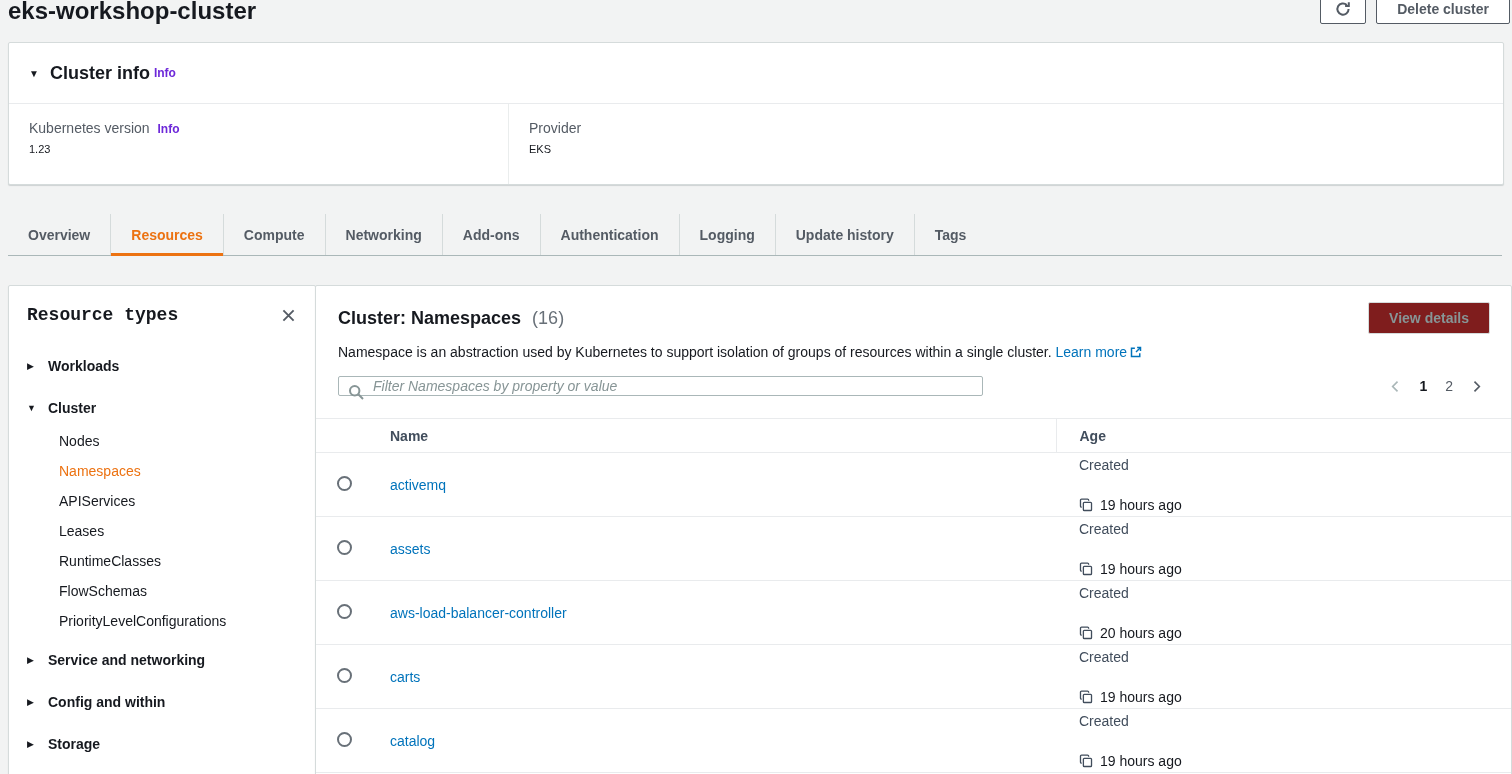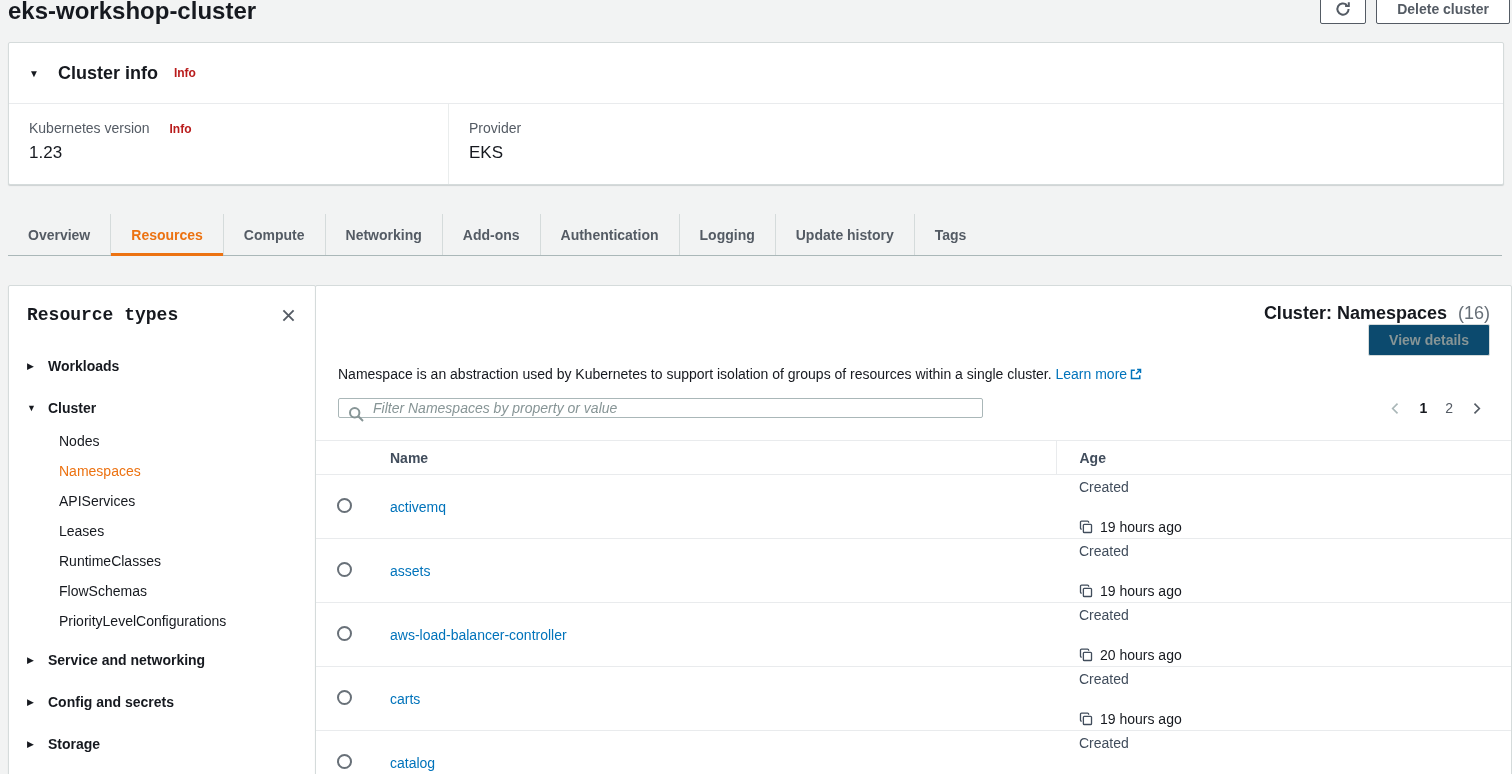--- a/index.html
+++ b/index.html
@@ -13,29 +13,29 @@
   .btn { background:#fff; border:1px solid #545b64; color:#545b64; font-weight:700; font-size:14px;
          height:31px; padding:0 20px; border-radius:2px; display:flex; align-items:center; justify-content:center;
          cursor:pointer; white-space:nowrap; font-family:inherit; }
   .btn.icon-btn { width:46px; padding:0; }
 
   
   .card { position:absolute; left:8px; right:8px; top:42px; height:143px; background:#fff;
           border:1px solid #d5dbdb; border-radius:2px; box-shadow:0 1px 1px rgba(0,28,36,.15); }
   .card-header { height:61px; display:flex; align-items:center; padding:0 20px; border-bottom:1px solid #e9ebed; }
   .collapse-caret { font-size:10px; color:#16191f; margin-right:11px; cursor:pointer; }
-  .card-title { font-size:18px; font-weight:700; color:#16191f;margin-left:8px; }
-  .info-link { color:#b91c1c; font-size:12px; font-weight:700; margin-left:16px; cursor:pointer; text-decoration:none; }
+  .card-title { font-size:18px; font-weight:700; color:#16191f; }
+  .info-link { color:#6d28d9; font-size:12px; font-weight:700; margin-left:4px; cursor:pointer; text-decoration:none; }
   .card-body { display:flex; height:80px; }
   .info-col { padding:16px 0 0 20px; }
-  .info-col.c1 { width:440px; border-right:1px solid #eaeded; }
+  .info-col.c1 { width:500px; border-right:1px solid #eaeded; }
   .info-col.c2 { width:501px; border-right:1px solid #eaeded; }
   .info-col.c3 { flex:1; }
   .field-label { font-size:14px; color:#545b64; }
-  .field-value { font-size:17px; color:#16191f; margin-top:7px; display:flex; align-items:center; }
+  .field-value { font-size:11px; color:#16191f; margin-top:7px; display:flex; align-items:center; }
   .status-active { color:#1d8102; gap:6px; }
 
   
   .tabs { position:absolute; left:8px; right:10px; top:214px; height:42px; display:flex; border-bottom:1px solid #aab7b8; }
   .tab { padding:0 20px; display:flex; align-items:center; font-size:14px; font-weight:700; color:#545b64;
          border-left:1px solid #d5dbdb; cursor:pointer; position:relative; white-space:nowrap; }
   .tab:first-child { border-left:none; }
   .tab.active { color:#ec7211; }
   .tab.active::after { content:""; position:absolute; left:0; right:0; bottom:-1px; height:3px; background:#ec7211; }
 
@@ -50,26 +50,26 @@
   .left-title { font-size:18px; font-weight:700; color:#16191f; line-height:22px;font-family:Liberation Mono, monospace; }
   .close-x { cursor:pointer; display:flex; align-items:center; }
   .tree { padding-top:6px; }
   .tree-group { display:flex; align-items:center; gap:10px; padding:10px 18px; margin-top:6px;
                 font-size:14px; font-weight:700; color:#16191f; cursor:pointer; line-height:16px; }
   .caret { font-size:9px; color:#16191f; width:11px; }
   .tree-item { padding:7px 18px 7px 50px; font-size:14px; color:#16191f; cursor:pointer; line-height:16px; }
   .tree-item.selected { color:#ec7211; font-weight:400; }
 
   
-  .right-head { display:flex; align-items:flex-end; justify-content:space-between; padding:16px 21px 0 22px;flex-direction:column; }
+  .right-head { display:flex; align-items:center; justify-content:space-between; padding:16px 21px 0 22px; }
   .right-title { font-size:18px; line-height:22px; }
   .right-title .t { font-weight:700; color:#16191f; }
   .right-title .count { color:#687078; font-weight:400; margin-left:6px; }
   .view-details { border:1px solid #d5dbdb; color:#879596; font-weight:700; font-size:14px; height:32px;
-                  padding:0 20px; background:#0c4a6e; border-radius:2px; cursor:pointer; font-family:inherit; }
+                  padding:0 20px; background:#7f1d1d; border-radius:2px; cursor:pointer; font-family:inherit; }
   .desc { padding:8px 21px 0 22px; font-size:14px; color:#16191f; line-height:20px; }
   .desc a { color:#0073bb; text-decoration:none; cursor:pointer; white-space:nowrap; }
   .desc svg { vertical-align:-1px; margin-left:3px; }
   .toolbar { display:flex; align-items:center; justify-content:space-between; padding:12px 24px 0 22px; }
   .filter { position:relative; width:645px; height:20px; }
   .filter input { width:100%; height:100%; border:1px solid #aab7b8; border-radius:2px; padding:0 8px 0 34px;
                   font-size:14px; color:#16191f; background:#fff; font-family:inherit; }
   .filter input::placeholder { color:#879596; font-style:italic; }
   .filter .mag { position:absolute; left:10px; top:8px; display:flex; }
   .pagination { display:flex; align-items:center; gap:4px; font-size:14px; color:#545b64; }
@@ -168,21 +168,21 @@
         <div class="tree-item">Leases</div>
         <div class="tree-item">RuntimeClasses</div>
         <div class="tree-item">FlowSchemas</div>
         <div class="tree-item">PriorityLevelConfigurations</div>
         <div class="tree-group">
           <span class="caret">▶</span>
           <span class="group-label">Service and networking</span>
         </div>
         <div class="tree-group">
           <span class="caret">▶</span>
-          <span class="group-label">Config and secrets</span>
+          <span class="group-label">Config and within</span>
         </div>
         <div class="tree-group">
           <span class="caret">▶</span>
           <span class="group-label">Storage</span>
         </div>
       </div>
   </aside>
 
   <section class="panel panel-right">
     <div class="right-head">

